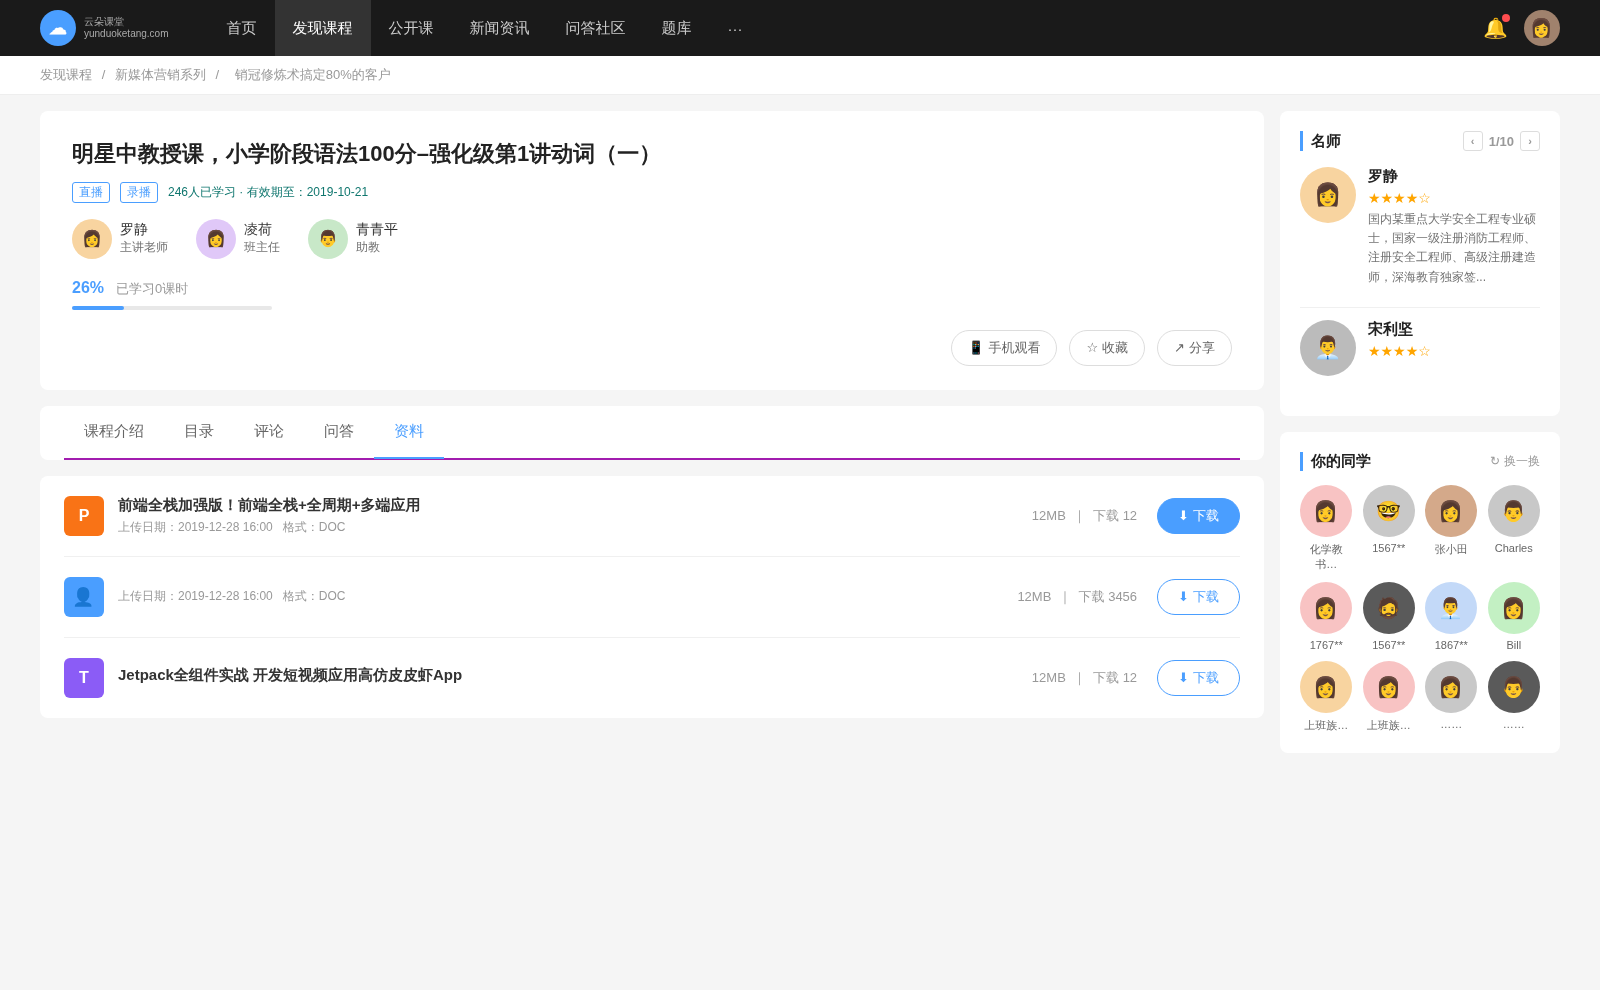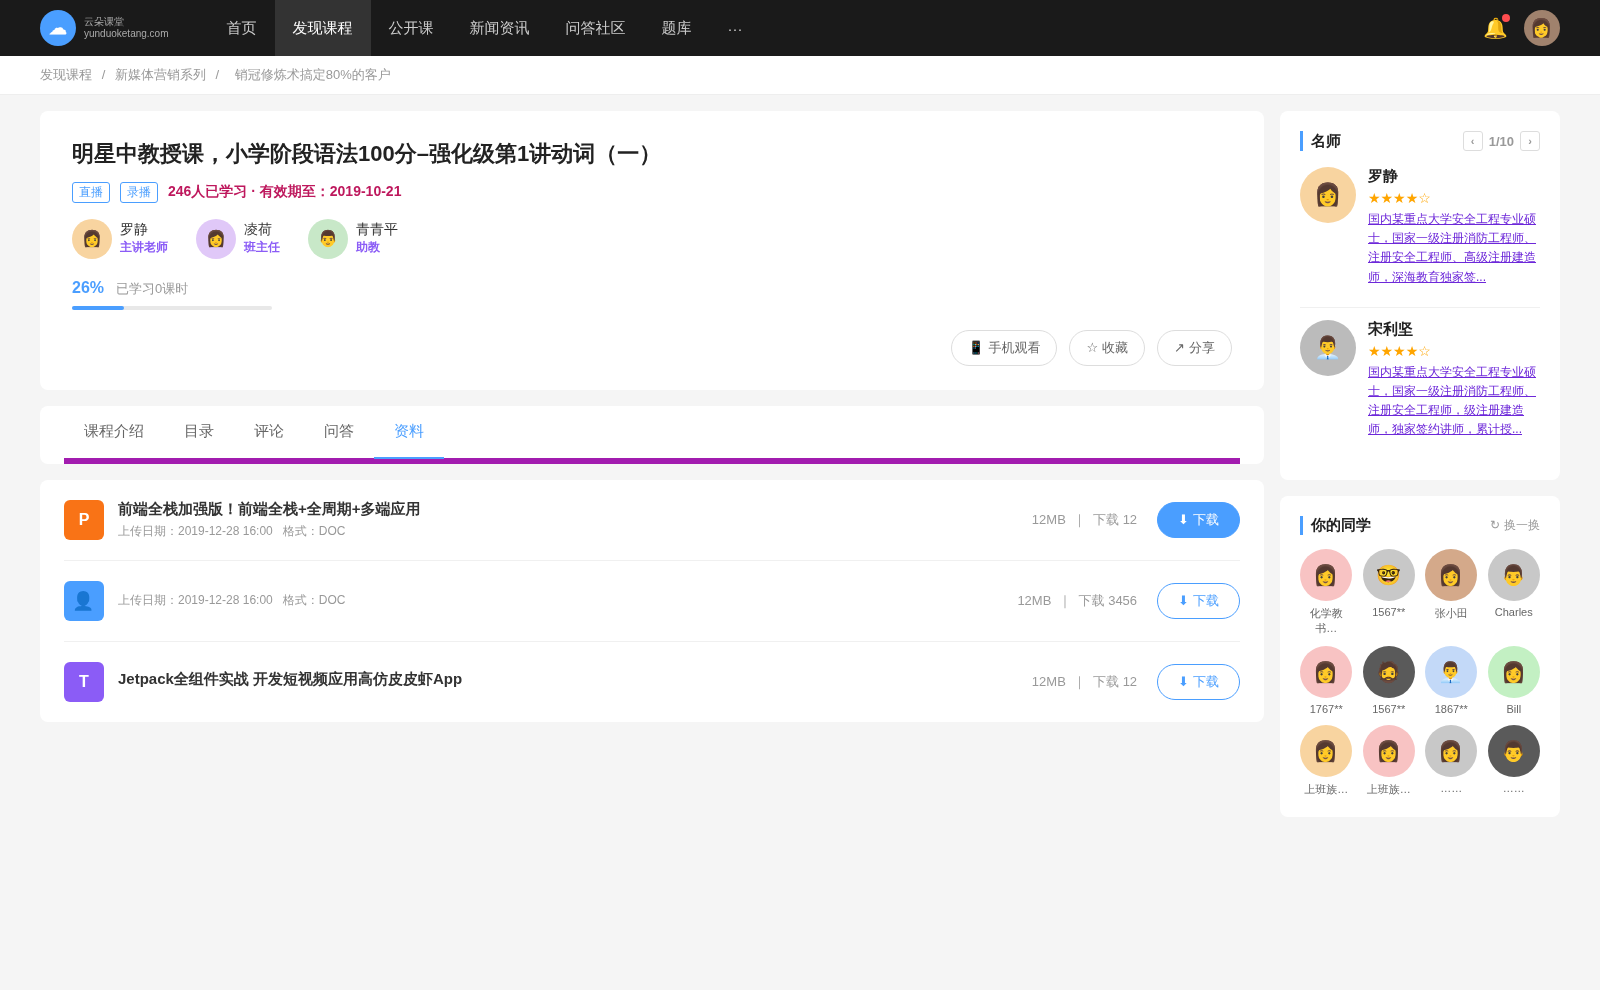--- a/index.html
+++ b/index.html
@@ -27,41 +27,41 @@
     
     .main { display: flex; gap: 16px; padding: 16px 40px; max-width: 1600px; margin: 0 auto; }
     .content { flex: 1; min-width: 0; }
     .sidebar { width: 280px; flex-shrink: 0; }
 
     
     .course-card { background: white; border-radius: 8px; padding: 28px 32px 24px; margin-bottom: 16px; }
     .course-title { font-size: 22px; font-weight: 600; color: #222; margin-bottom: 12px; line-height: 1.4; }
     .course-meta { display: flex; align-items: center; gap: 10px; margin-bottom: 16px; }
     .badge { border: 1px solid #4a9eff; color: #4a9eff; border-radius: 3px; padding: 1px 6px; font-size: 12px; }
-    .meta-text { color: #be185d; font-size: 14px; font-weight: bold; }
+    .meta-text { color: #0f766e; font-size: 12px; }
     .teachers { display: flex; gap: 28px; margin-bottom: 20px; }
     .teacher { display: flex; align-items: center; gap: 8px; }
     .teacher-avatar { width: 40px; height: 40px; border-radius: 50%; background: #ddd; overflow: hidden; }
     .teacher-avatar-inner { width: 100%; height: 100%; display: flex; align-items: center; justify-content: center; font-size: 16px; }
     .teacher-info { }
     .teacher-name { font-size: 14px; color: #333; font-weight: 500; }
-    .teacher-role { font-size: 12px; color: #8b5cf6; font-weight: bold; }
+    .teacher-role { font-size: 12px; color: #737373; }
     .progress-section { margin-bottom: 20px; }
     .progress-label { color: #4a9eff; font-size: 16px; font-weight: 600; margin-bottom: 4px; }
     .progress-sublabel { color: #999; font-size: 13px; margin-left: 8px; }
     .progress-bar-bg { width: 200px; height: 4px; background: #e8e8e8; border-radius: 2px; margin-top: 8px; }
     .progress-bar-fill { height: 100%; background: #4a9eff; border-radius: 2px; }
     .course-actions { display: flex; align-items: center; gap: 16px; }
     .btn-primary { background: #4a9eff; color: white; border: none; border-radius: 24px; padding: 12px 40px; font-size: 16px; cursor: pointer; font-weight: 500; }
     .action-btns { margin-left: auto; display: flex; gap: 12px; }
     .btn-outline { border: 1px solid #ddd; color: #666; background: white; border-radius: 20px; padding: 8px 16px; font-size: 13px; cursor: pointer; display: flex; align-items: center; gap: 4px; }
 
     
     .tabs-card { background: white; border-radius: 8px; padding: 0 24px; margin-bottom: 16px; }
-    .tabs { display: flex; border-bottom: 6px solid #a21caf; }
+    .tabs { display: flex; border-bottom: 2px solid #a21caf; }
     .tab { padding: 16px 20px; font-size: 15px; color: #666; cursor: pointer; border-bottom: 2px solid transparent; margin-bottom: -1px; }
     .tab.active { color: #4a9eff; border-bottom-color: #4a9eff; font-weight: 400; }
 
     
     .resources-card { background: white; border-radius: 8px; padding: 0 24px; }
     .resource-item { display: flex; align-items: center; padding: 20px 0; border-bottom: 1px solid #f0f0f0; }
     .resource-item:last-child { border-bottom: none; }
     .resource-icon { width: 40px; height: 40px; border-radius: 6px; display: flex; align-items: center; justify-content: center; color: white; font-size: 16px; font-weight: bold; margin-right: 14px; flex-shrink: 0; }
     .resource-info { flex: 1; min-width: 0; }
     .resource-title { font-size: 15px; color: #333; font-weight: 700; margin-bottom: 4px; }
@@ -74,21 +74,21 @@
     .sidebar-card { background: white; border-radius: 8px; padding: 20px; margin-bottom: 16px; }
     .sidebar-card-title { font-size: 15px; font-weight: 600; color: #222; margin-bottom: 16px; padding-left: 8px; border-left: 3px solid #4a9eff; display: flex; align-items: center; justify-content: space-between; }
     .sidebar-pagination { display: flex; align-items: center; gap: 6px; font-size: 13px; color: #999; }
     .pg-btn { width: 20px; height: 20px; border: 1px solid #ddd; border-radius: 3px; display: flex; align-items: center; justify-content: center; cursor: pointer; font-size: 11px; }
     .teacher-profile { display: flex; gap: 12px; margin-bottom: 20px; }
     .tp-avatar { width: 56px; height: 56px; border-radius: 50%; background: #ddd; overflow: hidden; flex-shrink: 0; }
     .tp-avatar-inner { width: 100%; height: 100%; display: flex; align-items: center; justify-content: center; font-size: 22px; }
     .tp-info { }
     .tp-name { font-size: 15px; font-weight: 600; color: #222; margin-bottom: 4px; }
     .stars { color: #ffa500; font-size: 14px; }
-    .tp-desc { font-size: 12px; color: #6d28d9; line-height: 1.6; margin-top: 4px; text-decoration: underline; }
+    .tp-desc { font-size: 12px; color: #737373; line-height: 1.6; margin-top: 4px; }
 
     
     .classmates-header { display: flex; align-items: center; justify-content: space-between; margin-bottom: 14px; }
     .classmates-title { font-size: 15px; font-weight: 600; color: #222; padding-left: 8px; border-left: 3px solid #4a9eff; }
     .refresh-btn { color: #999; font-size: 12px; cursor: pointer; display: flex; align-items: center; gap: 4px; }
     .classmates-grid { display: grid; grid-template-columns: repeat(4, 1fr); gap: 10px; }
     .classmate { display: flex; flex-direction: column; align-items: center; gap: 5px; }
     .classmate-avatar { width: 52px; height: 52px; border-radius: 50%; background: #ddd; overflow: hidden; display: flex; align-items: center; justify-content: center; font-size: 20px; }
     .classmate-name { font-size: 11px; color: #666; text-align: center; }
 
@@ -299,21 +299,20 @@
 
       <div class="divider"></div>
 
       <div class="teacher-profile">
         <div class="tp-avatar">
           <div class="tp-avatar-inner" style="background:#bbb;">👨‍💼</div>
         </div>
         <div class="tp-info">
           <div class="tp-name">宋利坚</div>
           <div class="stars">★★★★☆</div>
-          <div class="tp-desc">国内某重点大学安全工程专业硕士，国家一级注册消防工程师、注册安全工程师，级注册建造师，独家签约讲师，累计授...</div>
         </div>
       </div>
     </div>
 
     <div class="sidebar-card">
       <div class="classmates-header">
         <div class="classmates-title">你的同学</div>
         <div class="refresh-btn">
           <span>↻</span>
           <span>换一换</span>

